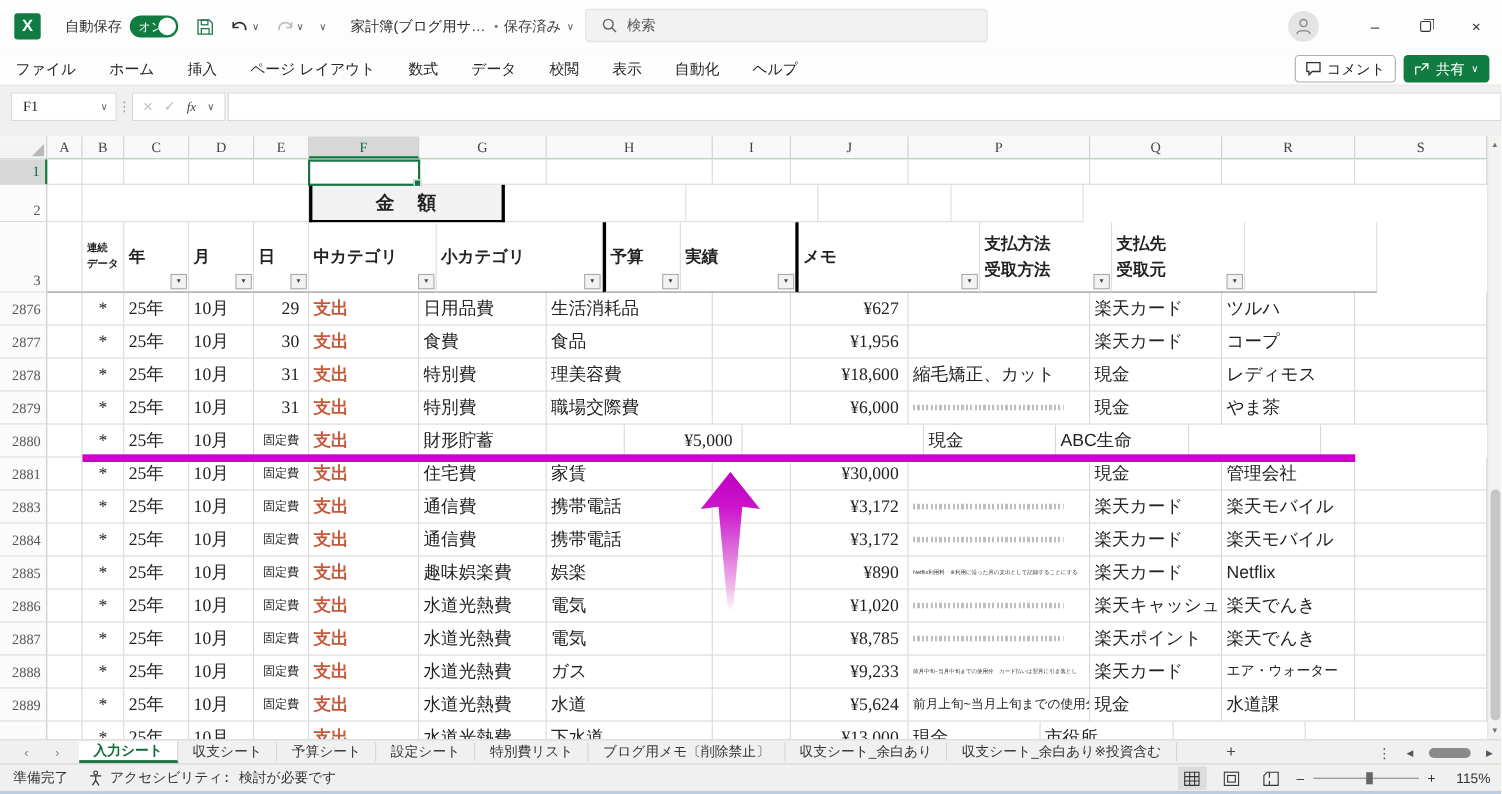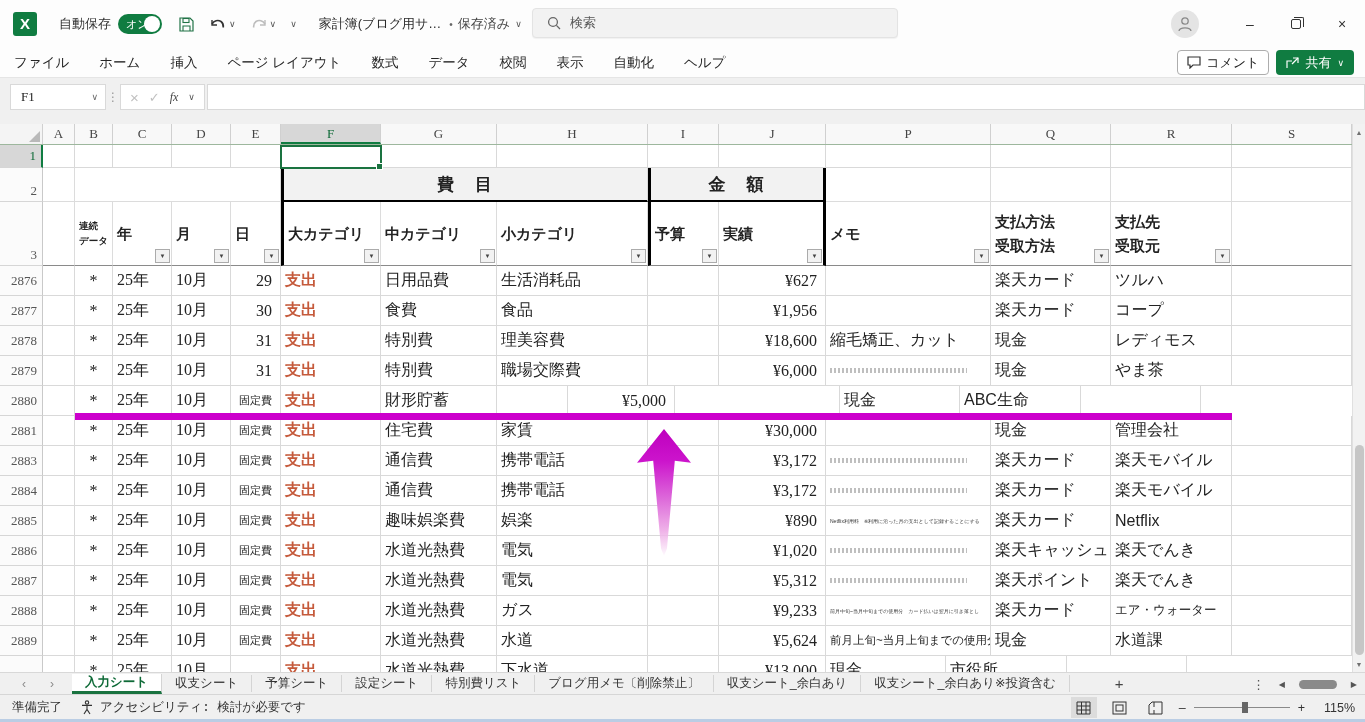--- a/index.html
+++ b/index.html
@@ -296,21 +296,20 @@
           <div class="cell c-j"></div>
           <div class="cell c-p"></div>
           <div class="cell c-q"></div>
           <div class="cell c-r"></div>
           <div class="cell c-s"></div>
         </div>
         <div class="row r2">
           <div class="rowno">2</div>
           <div class="cell c-a"></div>
           <div class="cell" style="width: 206px;"></div>
-          <div class="cell group-cell bl-thick" style="width: 367px;">費　目</div>
           <div class="cell group-cell bl-thick br-thick" style="width: 178px;">金　額</div>
           <div class="cell c-p"></div>
           <div class="cell c-q"></div>
           <div class="cell c-r"></div>
           <div class="cell c-s"></div>
         </div>
         <div class="row r3">
           <div class="rowno">3</div>
           <div class="cell c-a"></div>
           <div class="cell c-b">
@@ -330,26 +329,20 @@
               <span>月</span>
             </div>
             <span class="filter-btn">▼</span>
           </div>
           <div class="cell c-e">
             <div class="hdr2line">
               <span>日</span>
             </div>
             <span class="filter-btn">▼</span>
           </div>
-          <div class="cell c-f bl-thick">
-            <div class="hdr2line">
-              <span>大カテゴリ</span>
-            </div>
-            <span class="filter-btn">▼</span>
-          </div>
           <div class="cell c-g">
             <div class="hdr2line">
               <span>中カテゴリ</span>
             </div>
             <span class="filter-btn">▼</span>
           </div>
           <div class="cell c-h">
             <div class="hdr2line">
               <span>小カテゴリ</span>
             </div>
@@ -572,21 +565,21 @@
           <div class="rowno">2887</div>
           <div class="cell c-a"></div>
           <div class="cell c-b num center">*</div>
           <div class="cell c-c num">25年</div>
           <div class="cell c-d num">10月</div>
           <div class="cell c-e num small-txt">固定費</div>
           <div class="cell c-f type">支出</div>
           <div class="cell c-g">水道光熱費</div>
           <div class="cell c-h">電気</div>
           <div class="cell c-i num right"></div>
-          <div class="cell c-j num right">¥5,312</div>
+          <div class="cell c-j num right">¥8,785</div>
           <div class="cell c-p">
             <span class="memo-strip"></span>
           </div>
           <div class="cell c-q">楽天ポイント</div>
           <div class="cell c-r">楽天でんき</div>
           <div class="cell c-s"></div>
         </div>
         <div class="row">
           <div class="rowno">2888</div>
           <div class="cell c-a"></div>

